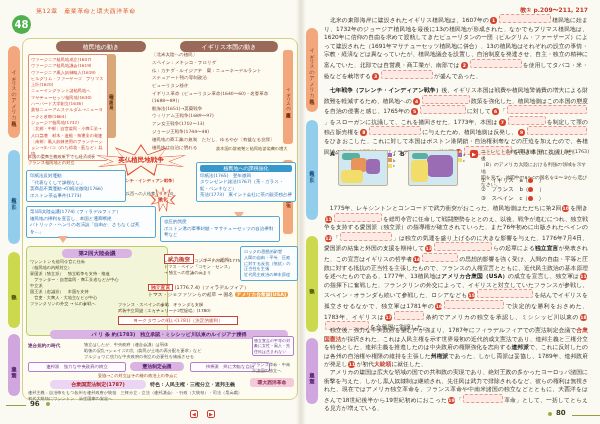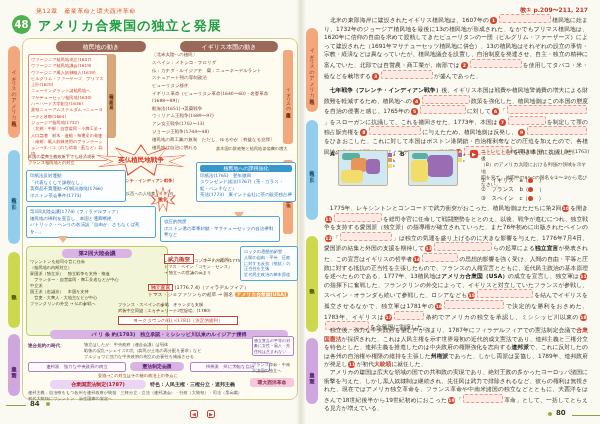--- a/index.html
+++ b/index.html
@@ -60,21 +60,20 @@
   .gutter{background:linear-gradient(90deg,rgba(0,0,0,0) 0%,rgba(120,110,80,.18) 50%,rgba(0,0,0,0) 100%);}
   .redlabel{color:#c8402e;font-weight:bold;}
 </style>
 </head>
 <body>
 
 <div class="screen">
 
   <div class="abs chapter" style="left:36px;top:7px;">第12章　産業革命と環大西洋革命</div>
   <div class="abs lesson-circle" style="left:12px;top:15px;">48</div>
-  <div class="abs lesson-title" style="left:38px;top:17px;">アメリカ合衆国の独立と発展</div>
 
   <div class="abs frame" style="left:22px;top:38px;width:274px;height:360px;"></div>
 
   <div class="abs vtab vt1" style="left:8px;top:46px;height:92px;">イギリスのアメリカ植民地</div>
   <div class="abs vtab vt2" style="left:8px;top:150px;height:94px;">植民地の反乱</div>
   <div class="abs vtab vt3" style="left:8px;top:252px;height:76px;">独立戦争</div>
   <div class="abs vtab vt4" style="left:8px;top:334px;height:62px;">独立達成と憲法制定</div>
 
   <div class="abs loz" style="left:56px;top:41px;width:90px;">植民地の動き</div>
   <div class="abs loz" style="left:180px;top:41px;width:98px;">イギリス本国の動き</div>
@@ -214,21 +213,21 @@
   <div class="abs" style="left:150px;top:381px;font-size:5px;font-weight:bold;color:#3a3a3a;">特色：人民主権・三権分立・連邦主義</div>
   <div class="abs note" style="left:28px;top:390px;width:220px;">
       <div class="ln">連邦主義：自治権をもつ各州を連邦政府が統括　三権分立：立法（連邦議会）・行政（大統領）・司法（最高裁）</div>
       <div class="ln">初代大統領にワシントン　新生国家の安定へ</div>
     </div>
   <div class="abs purple-box" style="left:252px;top:336px;width:38px;font-size:4px;line-height:5.4px;padding:1px;">独立宣言の平等の対象に女性・黒人・先住民は含まれない</div>
   <div class="abs note" style="left:252px;top:362px;width:40px;">フランス革命・中南米諸国の独立へ</div>
   <div class="abs pink-pill" style="left:250px;top:378px;width:44px;font-size:4.8px;line-height:9px;">環大西洋革命</div>
 
   <div class="abs pgline" style="left:6px;top:405px;width:20px;"></div>
-  <div class="abs pagenum" style="left:30px;top:400px;">84</div>
+  <div class="abs pagenum" style="left:30px;top:400px;">96</div>
   <div class="abs pgdot" style="left:46px;top:402px;"></div>
   <div class="abs" style="left:188px;top:401px;">
     <span class="navchip">◀</span>
     <span class="navchip">▶</span>
   </div>
 
   <div class="abs gutter" style="left:296px;top:0;width:10px;height:424px;"></div>
 
   <div class="abs vtab vt1" style="left:306px;top:28px;height:84px;">イギリスのアメリカ植民地</div>
   <div class="abs vtab vt2" style="left:306px;top:120px;height:100px;">植民地の反乱</div>

